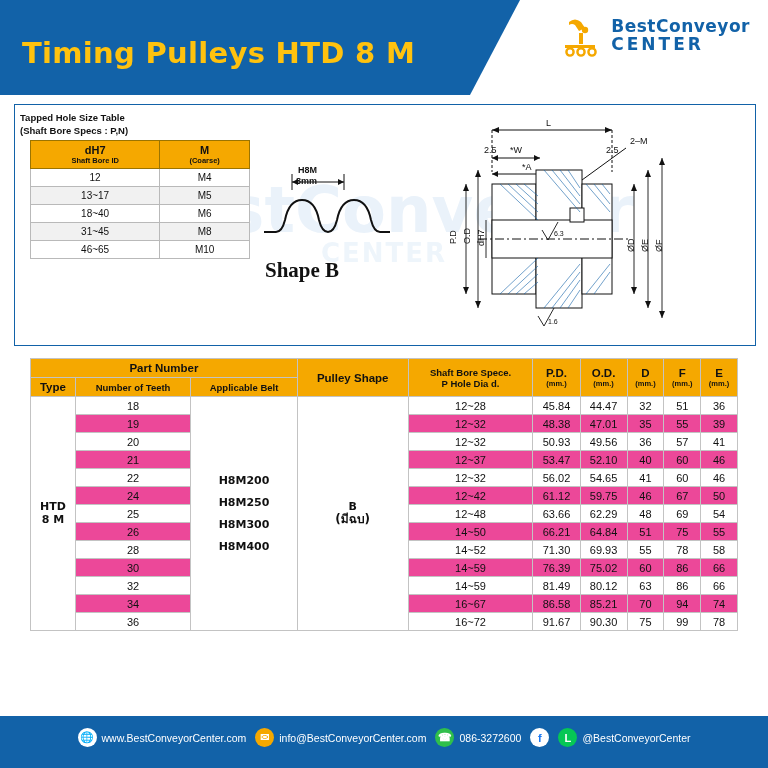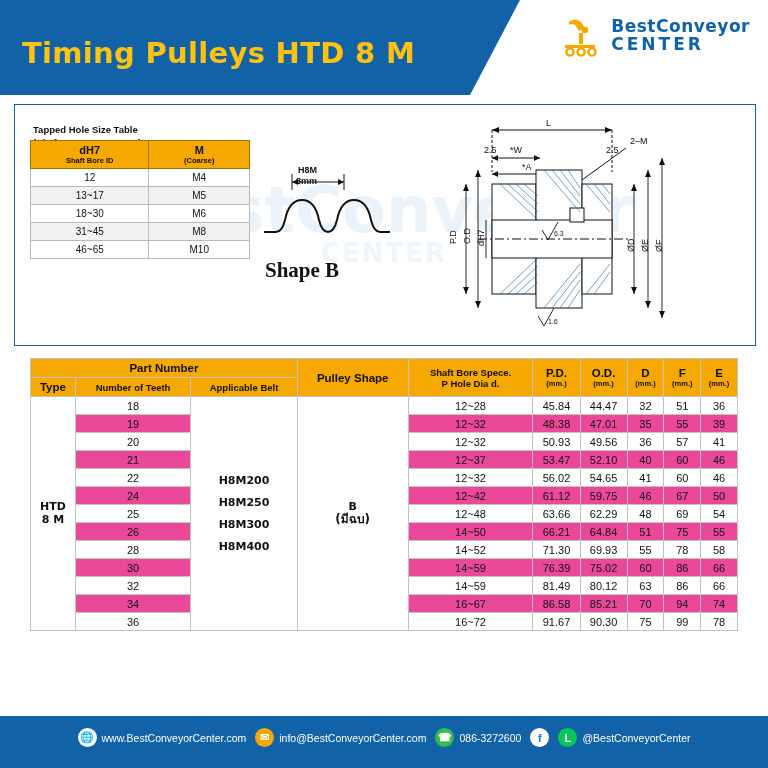--- a/index.html
+++ b/index.html
@@ -20,26 +20,26 @@
 
   
   .watermark{position:absolute;left:0;top:180px;width:768px;text-align:center;
              color:#eaf2fa;font-size:64px;font-weight:bold;line-height:.95;
              font-family:"DejaVu Sans",sans-serif;pointer-events:none;}
   .wm2{font-size:26px;color:#eef5fb;letter-spacing:2px;}
 
   
   .top-panel{position:absolute;left:14px;top:104px;width:740px;height:240px;
              border:1px solid #1262a8;background:transparent;}
-  .tapped-title{position:absolute;left:33px;top:112px;font-size:9.5px;font-weight:bold;color:#111;line-height:1.35;margin-top:12px;}
+  .tapped-title{position:absolute;left:20px;top:112px;font-size:9.5px;font-weight:bold;color:#111;line-height:1.35;}
 
   table.tapped{position:absolute;left:30px;top:140px;border-collapse:collapse;width:220px;}
   table.tapped th{background:#f5a800;color:#111;border:1px solid #9b7400;font-size:11px;padding:3px 2px;text-align:center;}
   table.tapped th .sub{display:block;font-size:7.5px;font-weight:bold;}
-  table.tapped td{border:1px solid #b9b9b9;font-size:10px;text-align:center;padding:3px 14px;color:#111;}
+  table.tapped td{border:1px solid #b9b9b9;font-size:10px;text-align:center;padding:3px 8px;color:#111;}
   table.tapped tr:nth-child(odd) td{background:#ffffff;}
   table.tapped tr:nth-child(even) td{background:#f1f1f1;}
 
   
   .tooth-wrap{position:absolute;left:262px;top:160px;width:130px;height:130px;}
   .shapeb{position:absolute;left:265px;top:258px;font-size:21px;font-weight:bold;color:#111;
           font-family:Liberation Serif, serif;}
   .h8m-lab{position:absolute;left:296px;top:165px;font-size:9px;font-weight:bold;text-align:right;line-height:1.2;color:#111;}
 
   .drawing{position:absolute;left:420px;top:112px;width:330px;height:230px;}
@@ -126,21 +126,21 @@
     <tbody>
       <tr>
           <td>12</td>
           <td>M4</td>
         </tr>
       <tr>
           <td>13~17</td>
           <td>M5</td>
         </tr>
       <tr>
-          <td>18~30</td>
+          <td>18~40</td>
           <td>M6</td>
         </tr>
       <tr>
           <td>31~45</td>
           <td>M8</td>
         </tr>
       <tr>
           <td>46~65</td>
           <td>M10</td>
         </tr>

